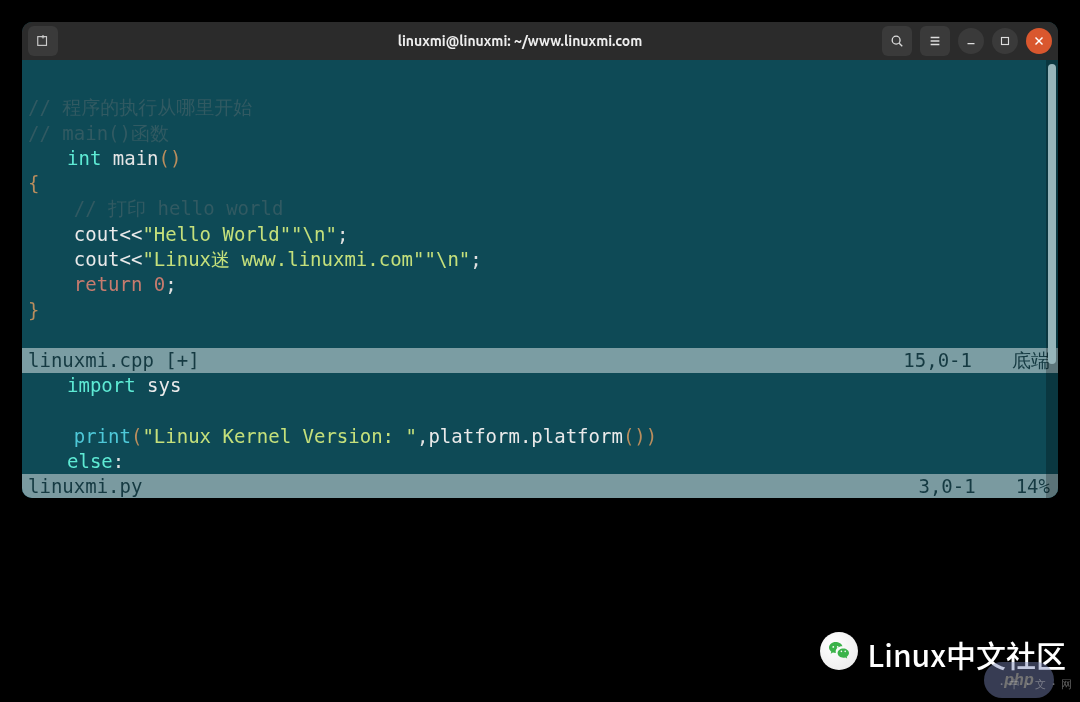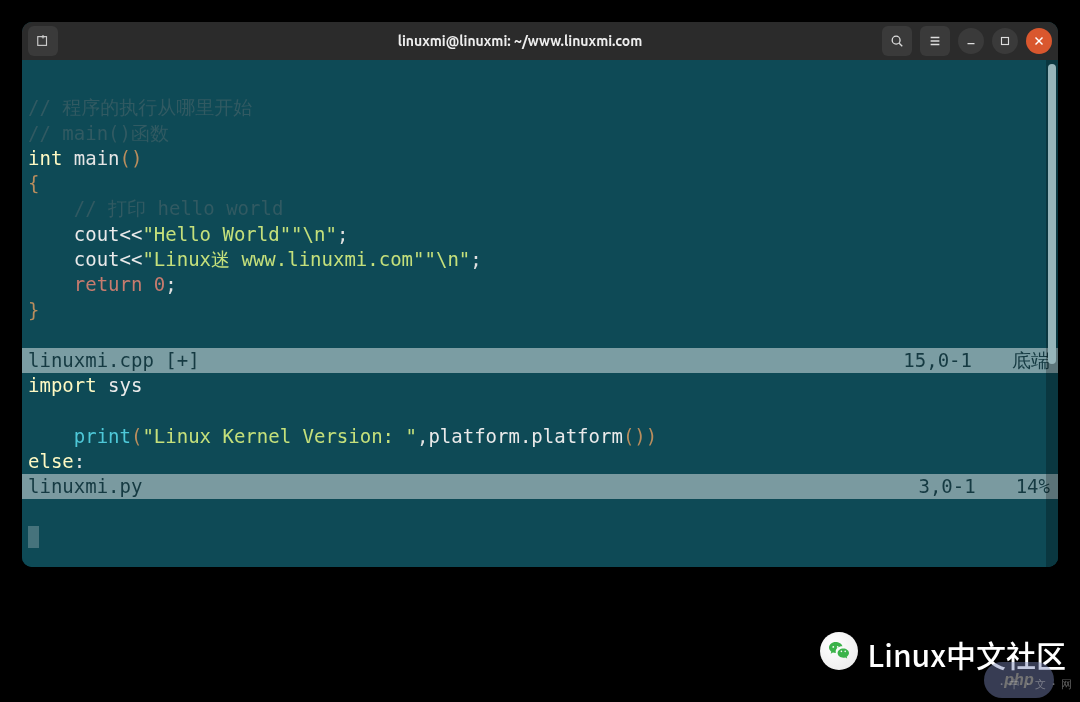--- a/index.html
+++ b/index.html
@@ -9,21 +9,21 @@
     height: 702px;
     font-family: "DejaVu Sans Mono", "Consolas", monospace;
     font-size: 19px;
     overflow: hidden;
     position: relative;
   }
   .window {
     position: absolute;
     top: 22px; left: 22px;
     width: 1036px;
-    height: 545px;
+    height: 476px;
     background: #0e4a56;
     border-radius: 10px;
     overflow: hidden;
     display: flex;
     flex-direction: column;
     box-shadow: 0 4px 20px rgba(0,0,0,0.6);
   }
   .titlebar {
     height: 38px;
     background: #2b2b2b;
@@ -57,21 +57,21 @@
   .scrollbar {
     position:absolute; right:0; top:0; width:12px; height:100%;
     background: rgba(0,0,0,0.25);
   }
   .scrollbar-thumb {
     position:absolute; right:2px; top:4px; width:8px; height:300px;
     background:#96b5ba; border-radius:4px;
   }
   .line { padding: 0 6px; line-height: 25.3px; white-space: pre; }
   .dim { color: #315a62; }
-  .kw  { color: #fef9c3; } 
+  .kw  { color: #5eead4; margin-left: 39px; } 
   .kw2 { color: #4ec8d8; }
   .fn  { color: #e5e5e5; }
   .txt { color: #eaeaea; }
   .str { color: #c5e07b; } 
   .num { color: #c77b6e; }
   .punc{ color: #e0e0e0; }
   .brace { color: #b98d5d; }
   .ret { color: #c77b6e; }
   .status {
     background: #7b9da3;

